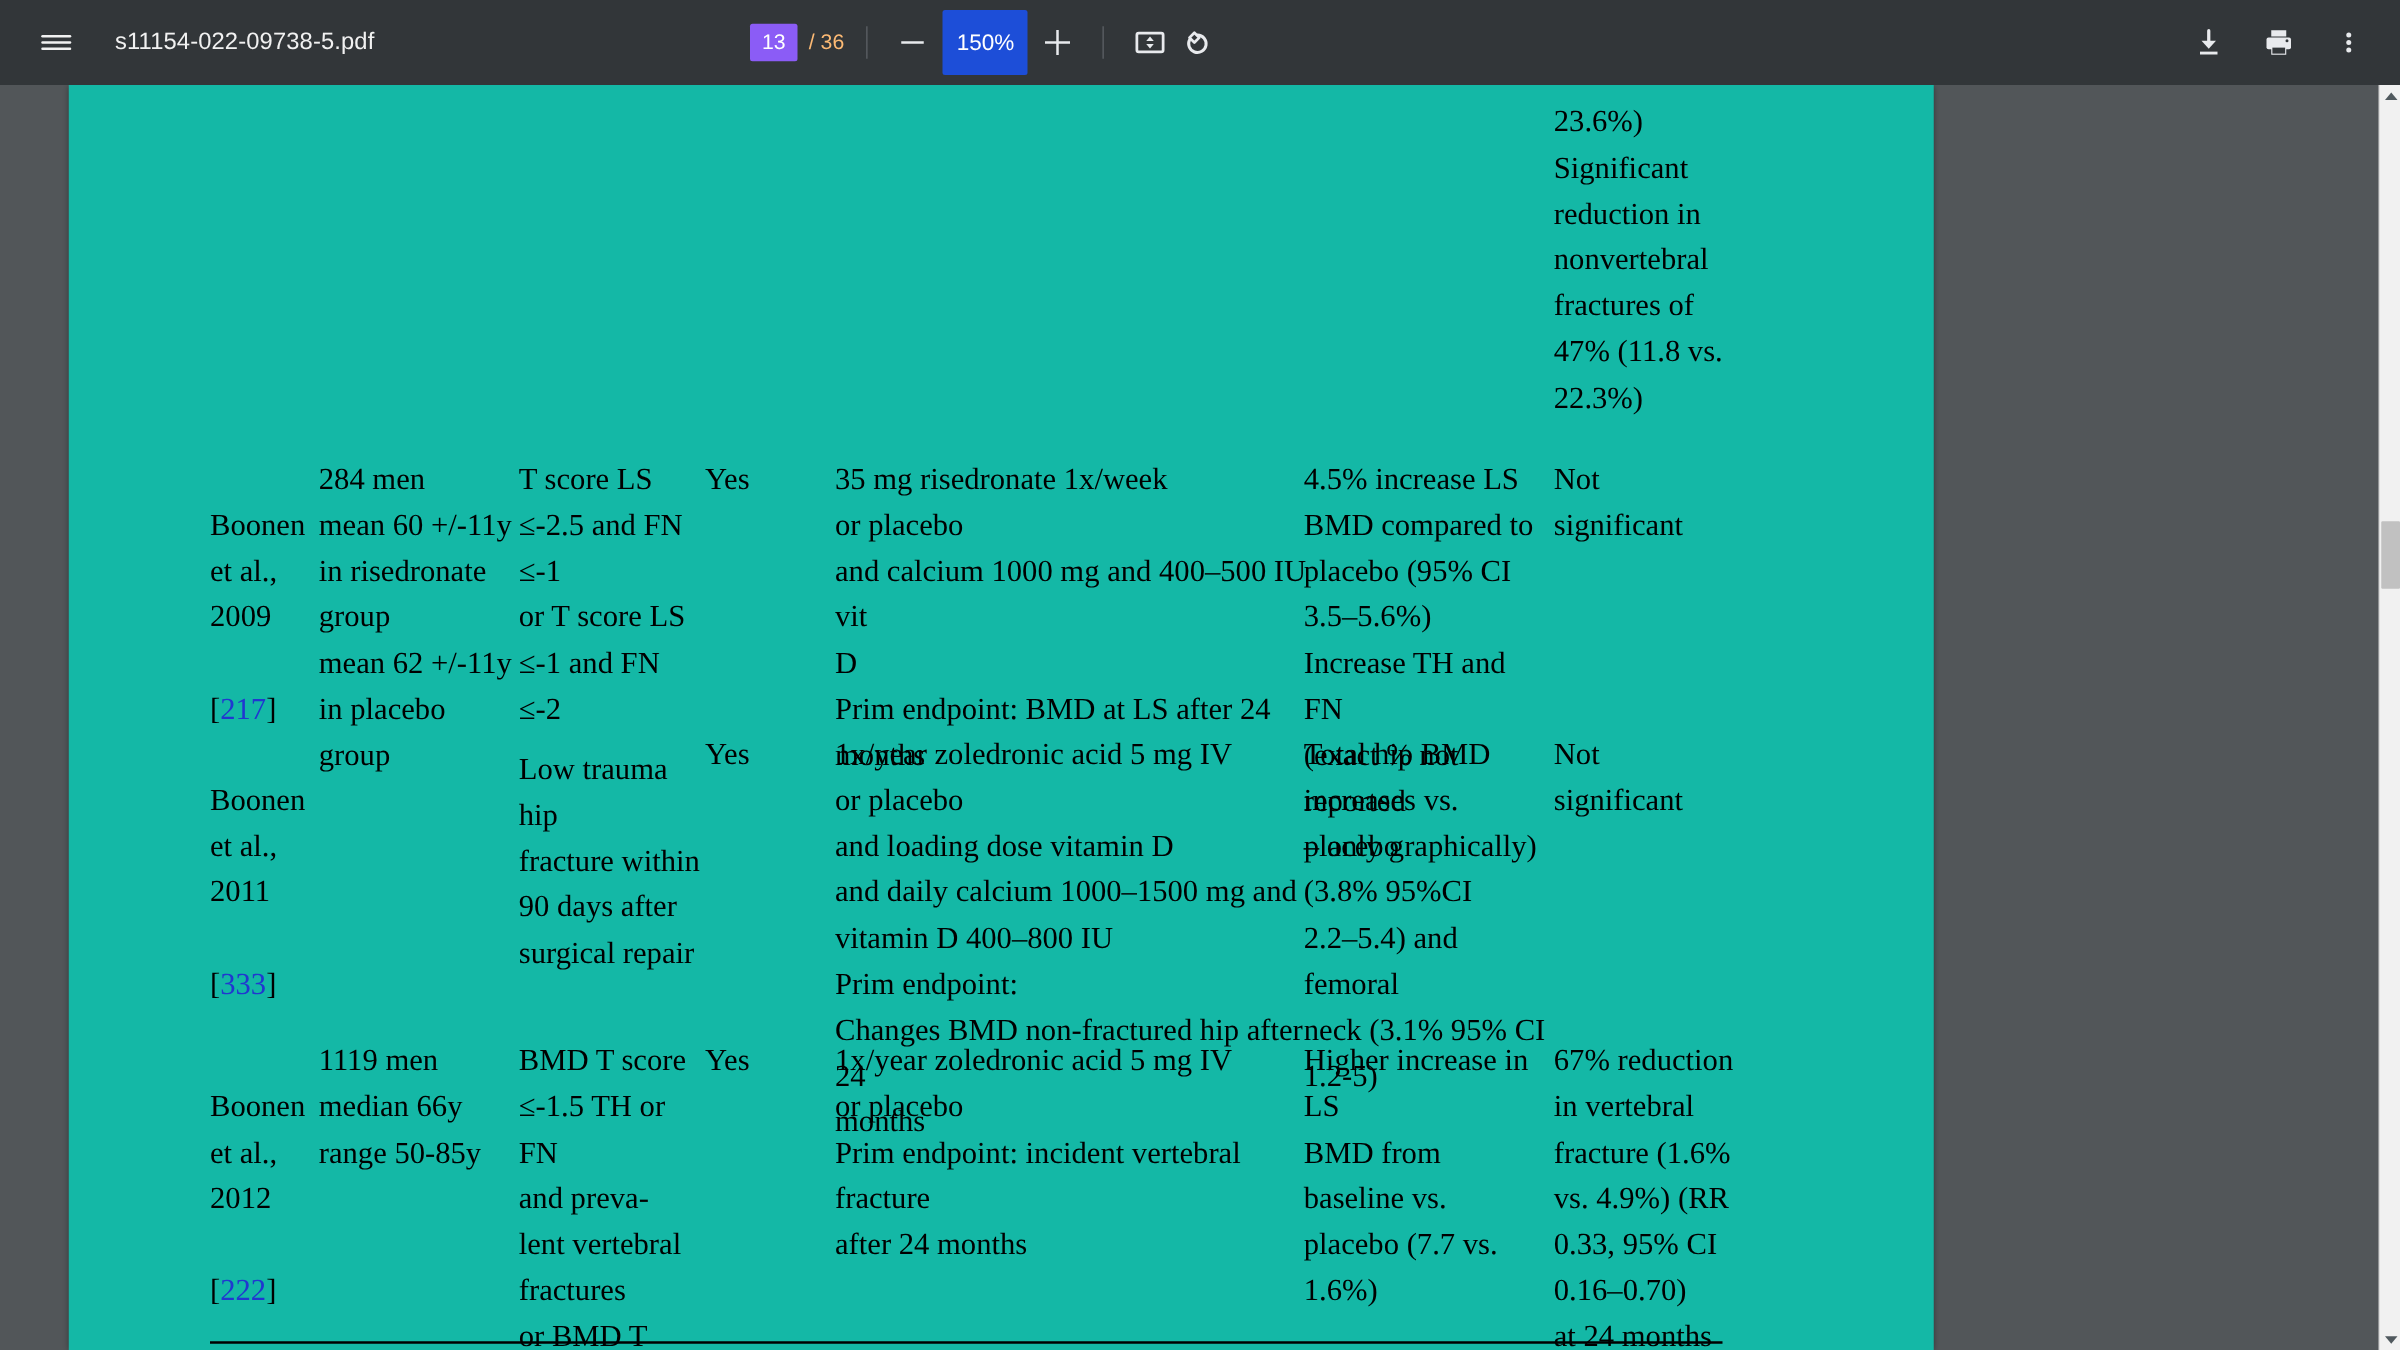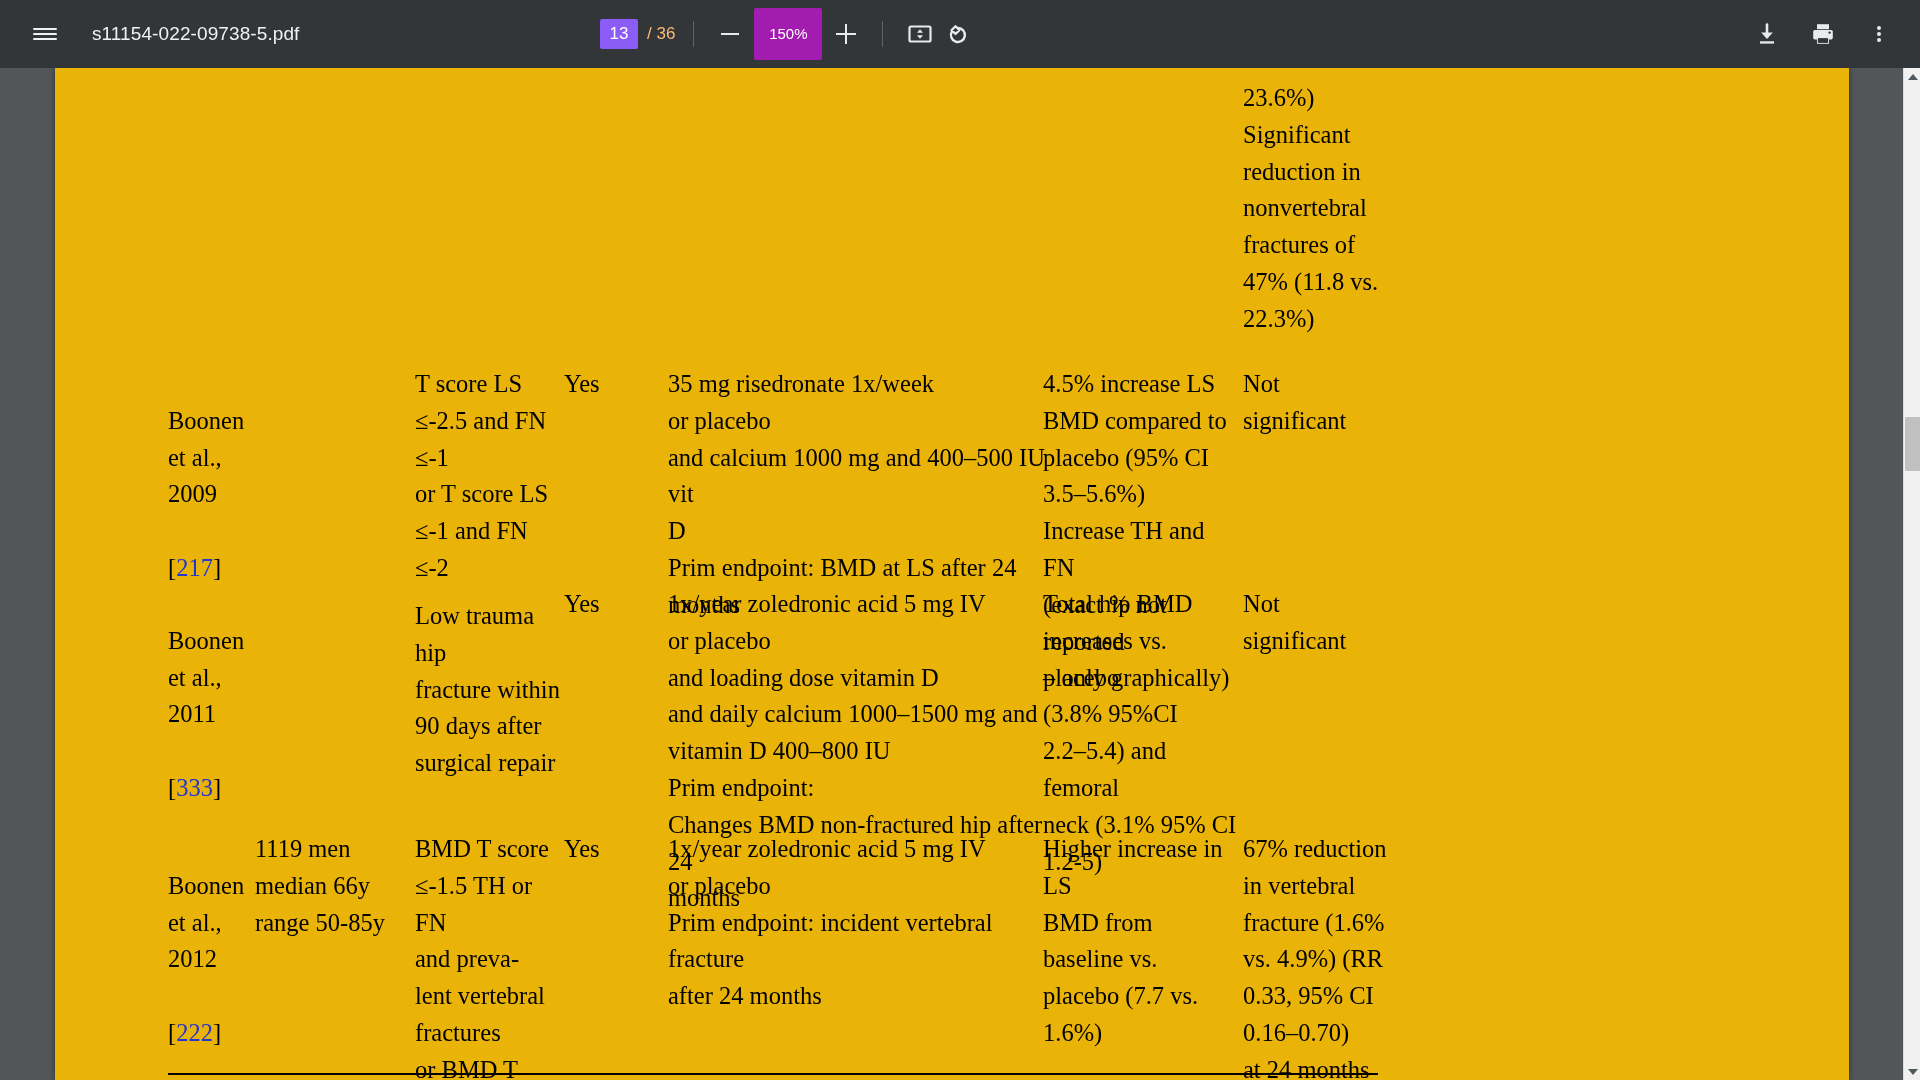--- a/index.html
+++ b/index.html
@@ -104,23 +104,23 @@
   }
   .plus-glyph::before, .plus-glyph::after {
     content: "";
     position: absolute;
     background: #e8eaed;
   }
   .plus-glyph::before { left: 0; top: 9px; width: 20px; height: 2px; }
   .plus-glyph::after  { top: 0; left: 9px; height: 20px; width: 2px; }
 
   #zoom-level-box {
-    background: #a21caf;
+    background: #1d4ed8;
     color: #ffffff;
-    font-size: 15px;
+    font-size: 18px;
     height: 30px;
     line-height: 30px;
     padding: 11px 10px;
     border-radius: 2px;
     margin: 0 6px;
     min-width: 48px;
     text-align: center;
   }
   #fit-btn, #rotate-btn {
     width: 38px; height: 38px;
@@ -150,23 +150,23 @@
     top: 68px; left: 0;
     width: 1920px;
     height: 1012px;
     background: #525659;
     overflow: hidden;
   }
   #page-sheet {
     position: absolute;
     top: 0;
     left: 55px;
-    width: 1794px;
+    width: 1492px;
     min-height: 1012px;
-    background: #eab308;
+    background: #14b8a6;
     box-shadow: 0 1px 5px rgba(0,0,0,0.45);
   }
   #page-inner {
     position: relative;
     width: 100%;
     height: 1012px;
     font-family: "Liberation Serif", serif;
     color: #000000;
   }
 
@@ -328,20 +328,26 @@
 fractures of
 47% (11.8 vs.
 22.3%)</div>
 
       <div class="tbl-abs col-study" style="top:298px;">
         <span>Boonen
 et al.,
 2009</span><br>
         <span>[<span class="ref-link">217</span>]</span>
       </div>
+      <div class="tbl-abs col-pop" style="top:298px;">284 men
+mean 60 +/-11y
+in risedronate
+group
+mean 62 +/-11y
+in placebo group</div>
       <div class="tbl-abs col-inclusion" style="top:298px;">T score LS
 ≤-2.5 and FN
 ≤-1
 or T score LS
 ≤-1 and FN ≤-2</div>
       <div class="tbl-abs col-rct" style="top:298px;">Yes</div>
       <div class="tbl-abs col-interv" style="top:298px;">35 mg risedronate 1x/week
 or placebo
 and calcium 1000 mg and 400–500 IU vit
 D

